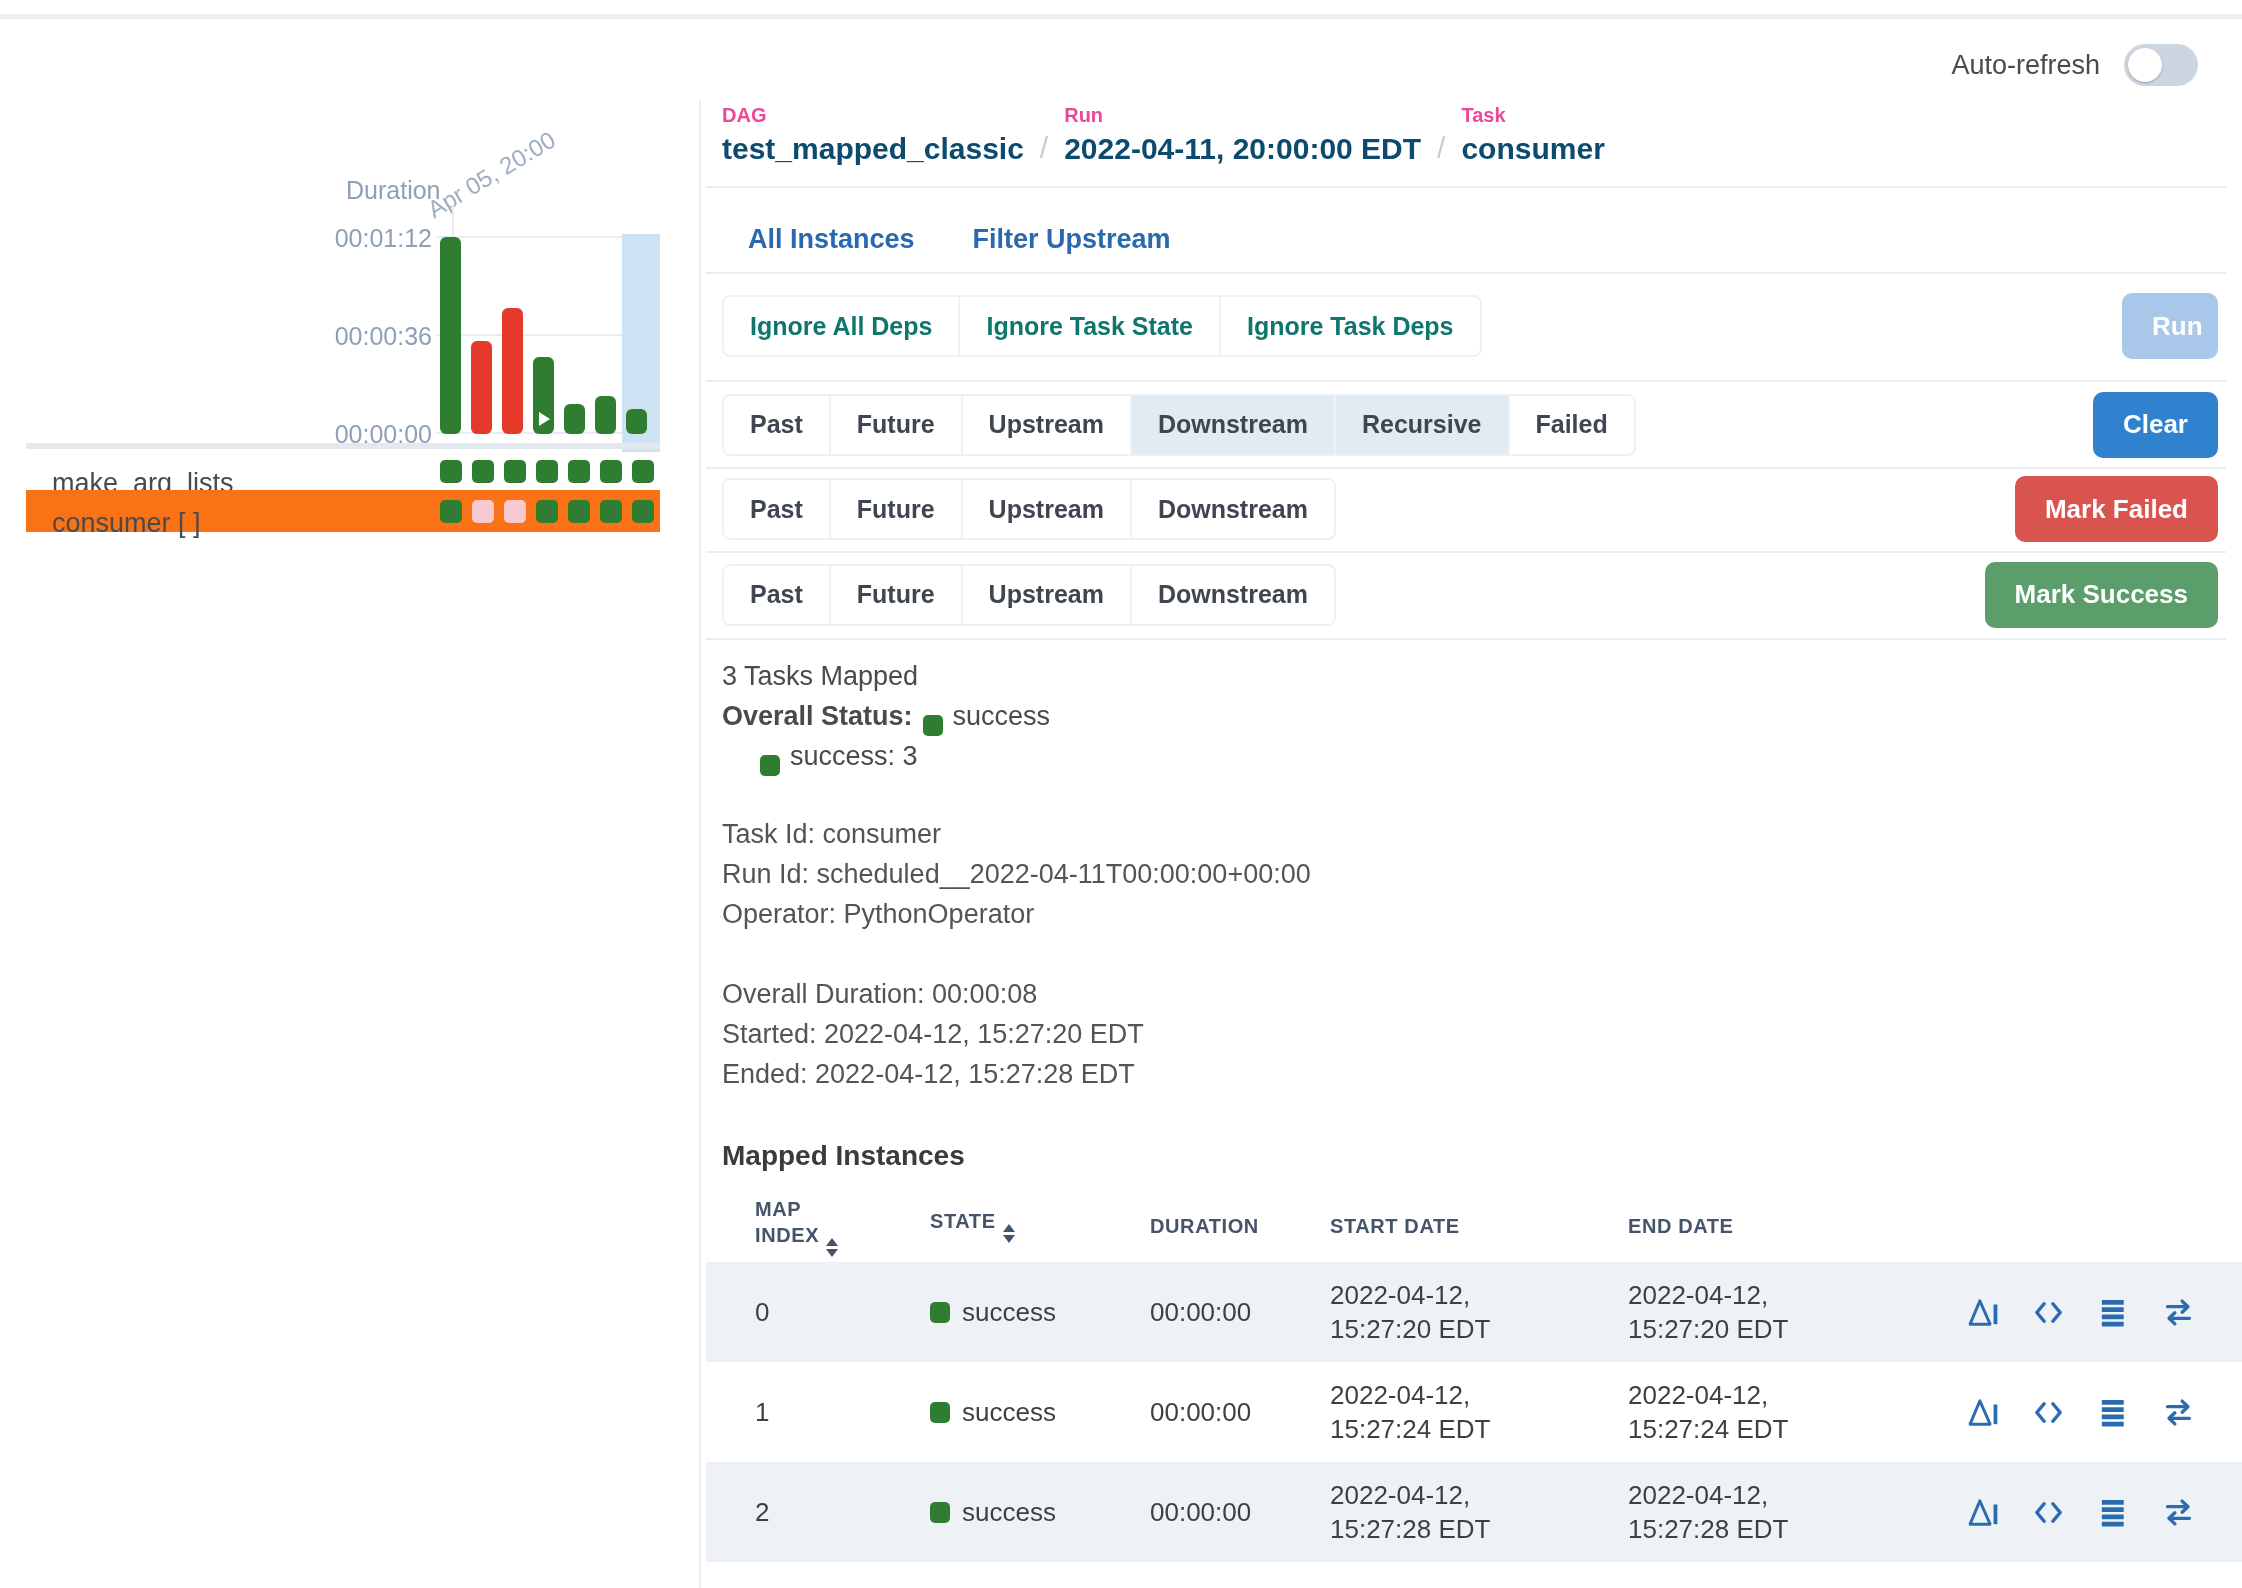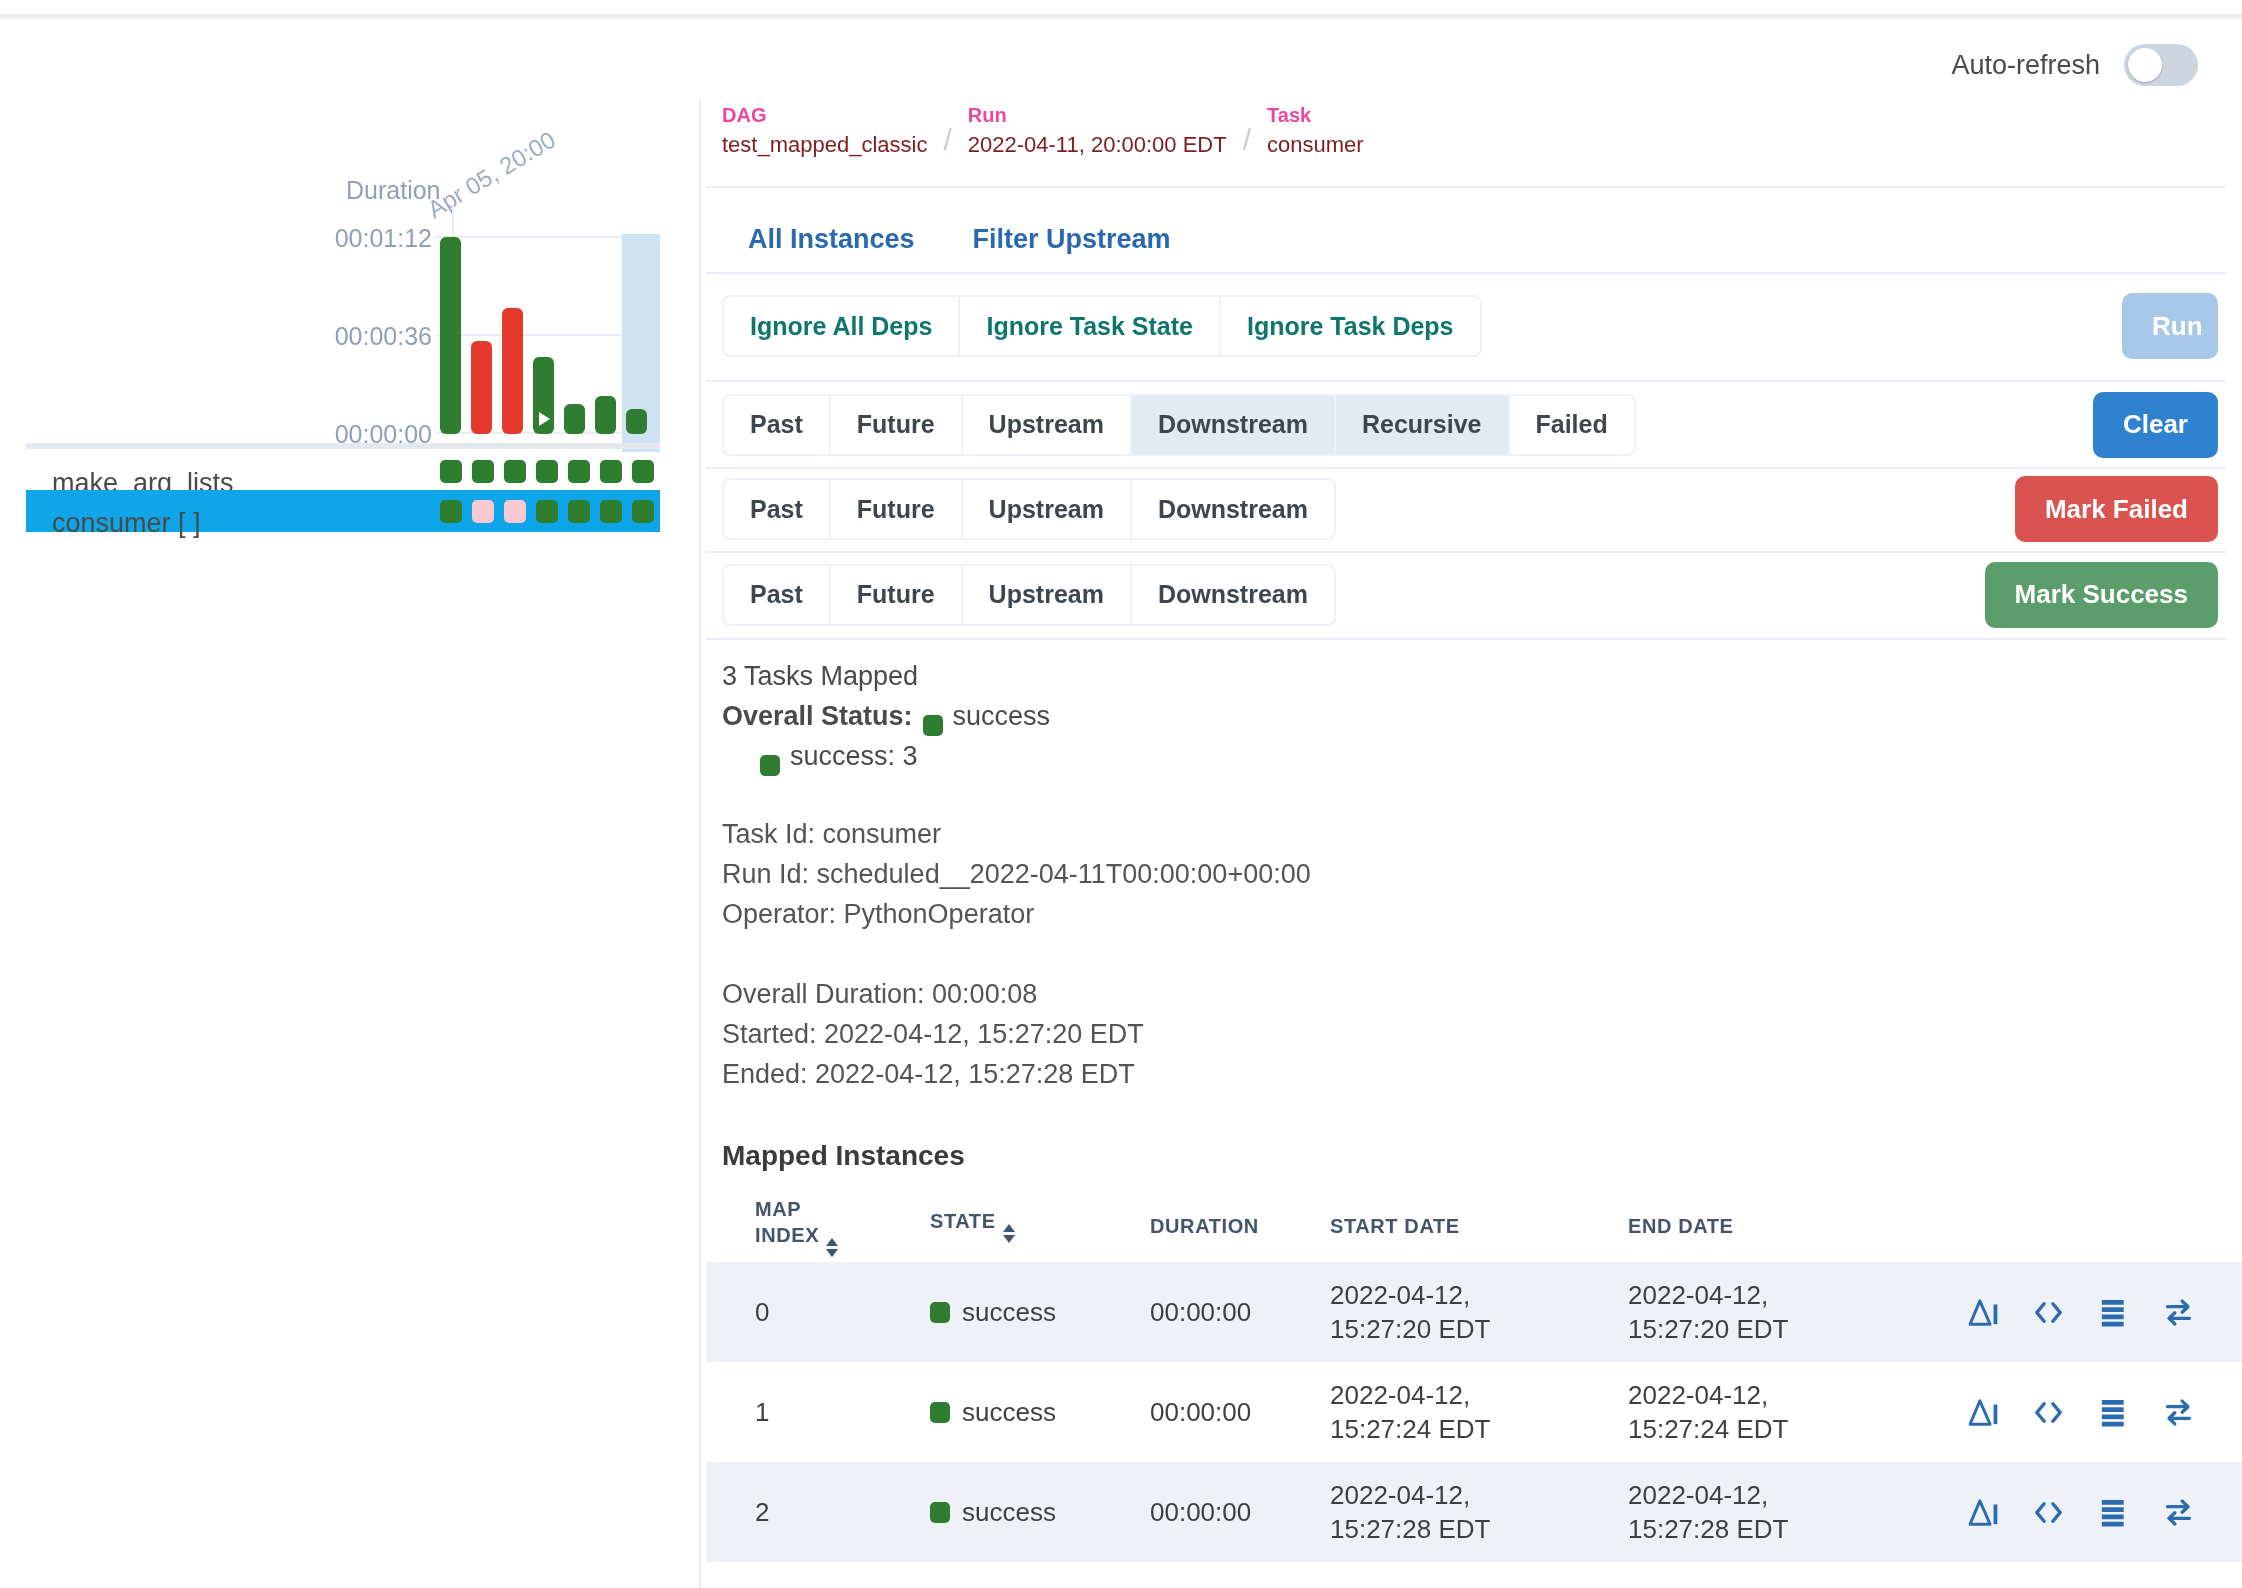--- a/index.html
+++ b/index.html
@@ -31,21 +31,21 @@
   .task-row{position:absolute;left:26px;width:634px;display:flex;align-items:center;}
   .task-row .task-name{padding-left:26px;font-size:27px;color:#4a4a4a;margin-top:24px;}
   .squares{position:absolute;left:414px;display:flex;gap:10px;}
   .sq{width:22px;height:23px;border-radius:5px;}
   .sq.success{background:#2f7d31;}
   .sq.failed_light{background:#f8c9ce;}
   
   .v-divider{position:absolute;left:699px;top:100px;width:2px;height:1488px;background:#e9edf3;}
   .breadcrumb{position:absolute;left:722px;top:104px;display:flex;align-items:flex-end;gap:16px;}
   .crumb-label{font-size:20px;font-weight:700;color:#ec4899;margin-bottom:5px;}
-  .crumb-value{font-size:22px;font-weight:400;color:#7f1d1d;white-space:nowrap;}
+  .crumb-value{font-size:30px;font-weight:700;color:#0c4a6e;white-space:nowrap;}
   .crumb-sep{font-size:30px;color:#c4ced9;padding-bottom:1px;}
   .hline{position:absolute;left:706px;width:1520px;height:2px;background:#e9edf3;}
   .tabs{position:absolute;left:748px;top:224px;display:flex;gap:58px;}
   .tab{font-size:27px;font-weight:700;color:#2a69ad;cursor:pointer;}
   .arow{position:absolute;left:722px;width:1496px;display:flex;align-items:center;justify-content:space-between;}
   .btn-group{display:flex;}
   .gbtn{background:#fff;border:2px solid #eef1f5;height:62px;padding:0 26px;margin-left:-2px;
     font-family:inherit;font-size:25px;font-weight:700;color:#3f4650;cursor:pointer;}
   .gbtn:first-child{border-radius:8px 0 0 8px;margin-left:0;}
   .gbtn:last-child{border-radius:0 8px 8px 0;}
@@ -121,21 +121,21 @@
     <div class="squares">
         <div class="sq success"></div>
         <div class="sq success"></div>
         <div class="sq success"></div>
         <div class="sq success"></div>
         <div class="sq success"></div>
         <div class="sq success"></div>
         <div class="sq success"></div>
       </div>
   </div>
-  <div class="task-row" style="top:490px;height:42px;background:#0ea5e9;">
+  <div class="task-row" style="top:490px;height:42px;background:#f97316;">
     <span class="task-name">consumer [ ]</span>
     <div class="squares">
         <div class="sq success"></div>
         <div class="sq failed_light"></div>
         <div class="sq failed_light"></div>
         <div class="sq success"></div>
         <div class="sq success"></div>
         <div class="sq success"></div>
         <div class="sq success"></div>
       </div>

